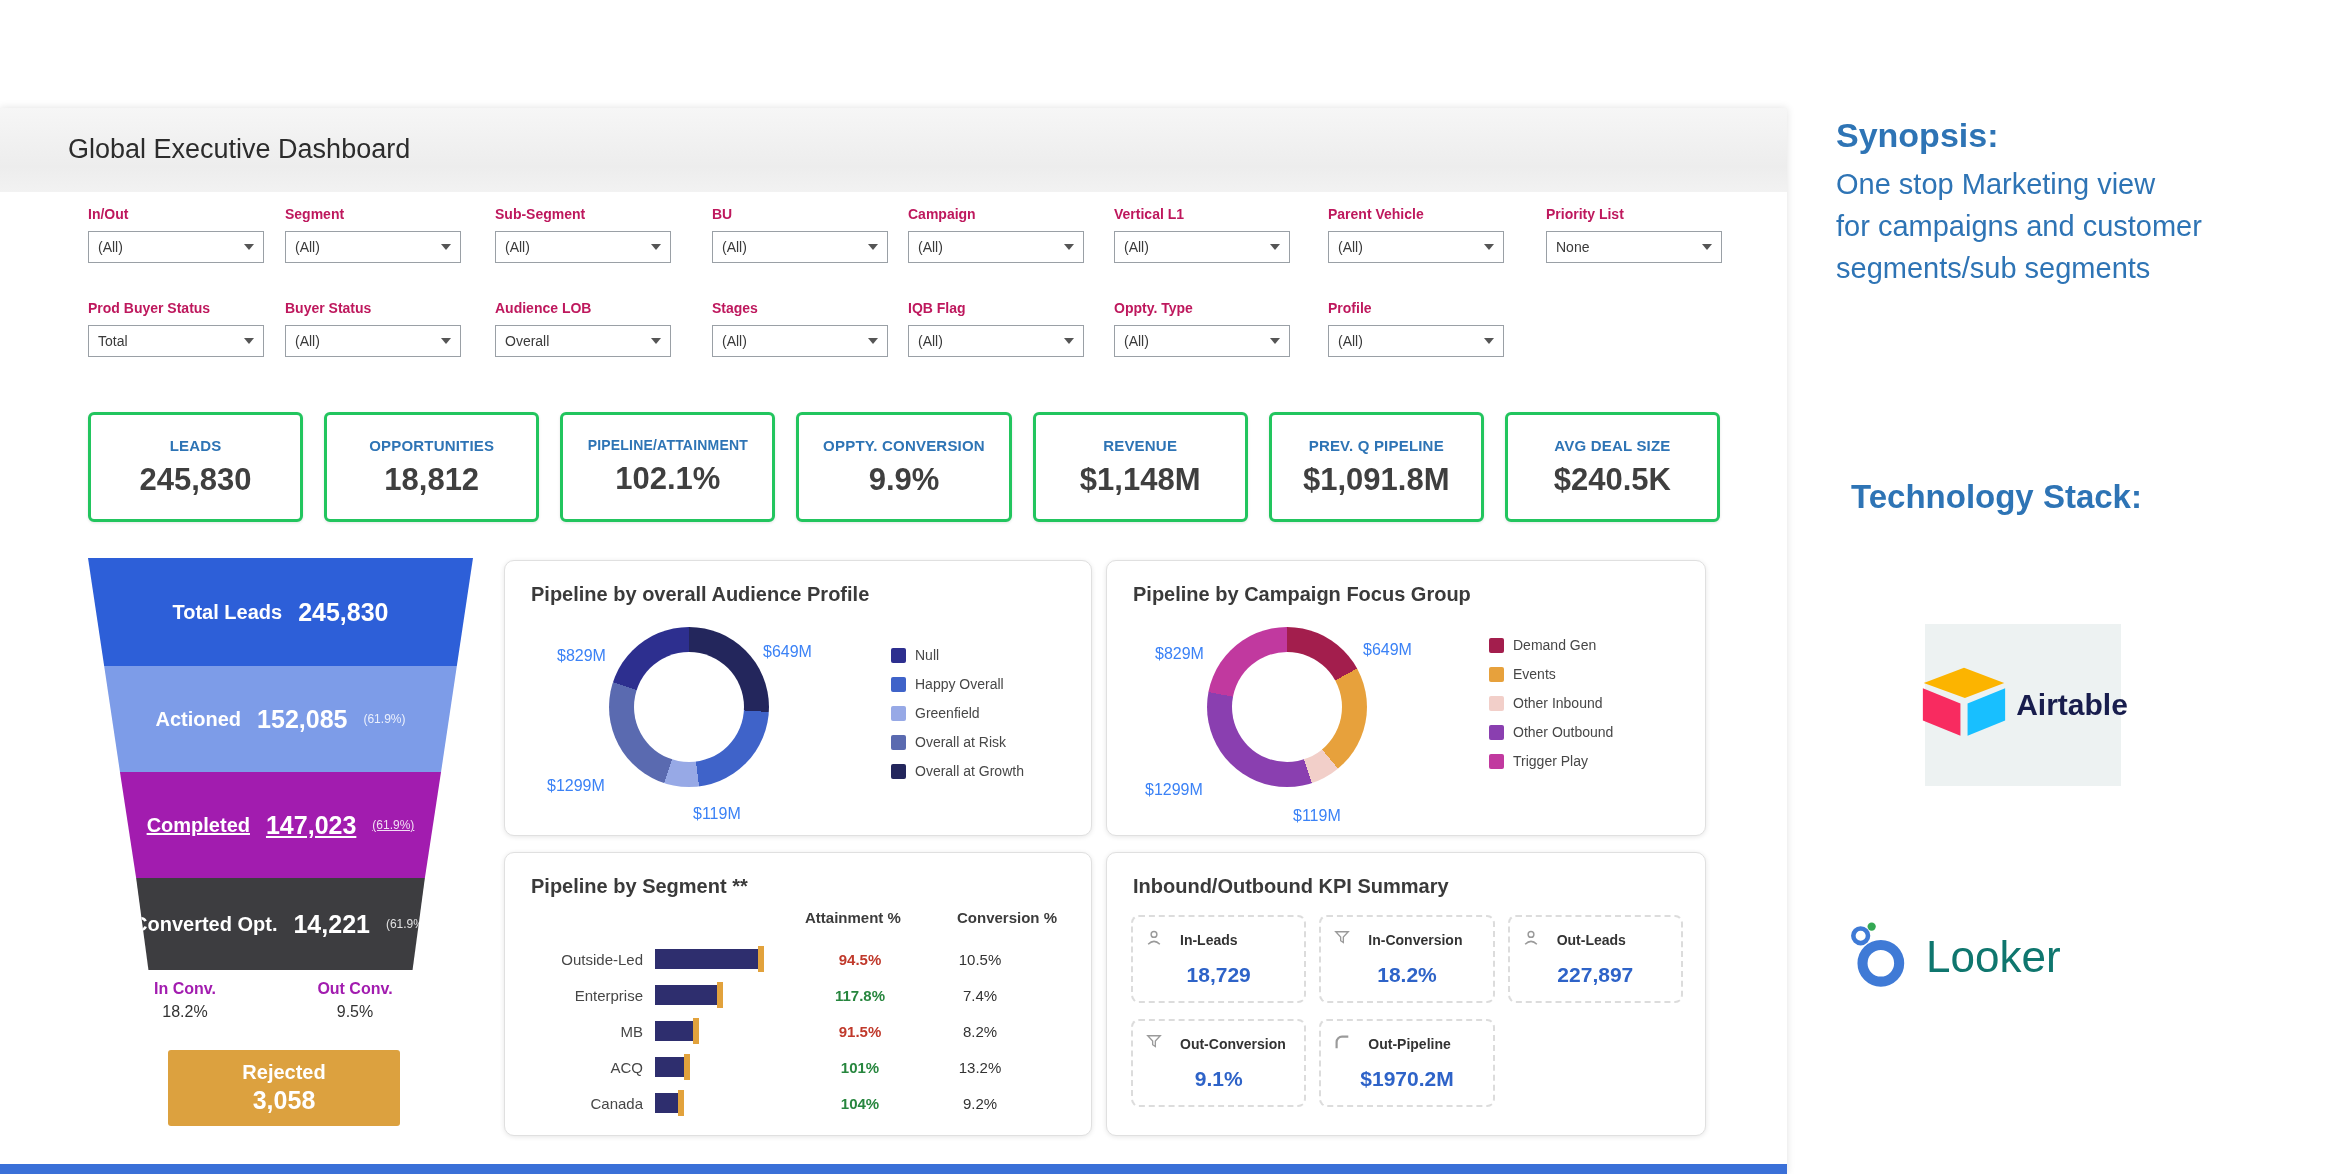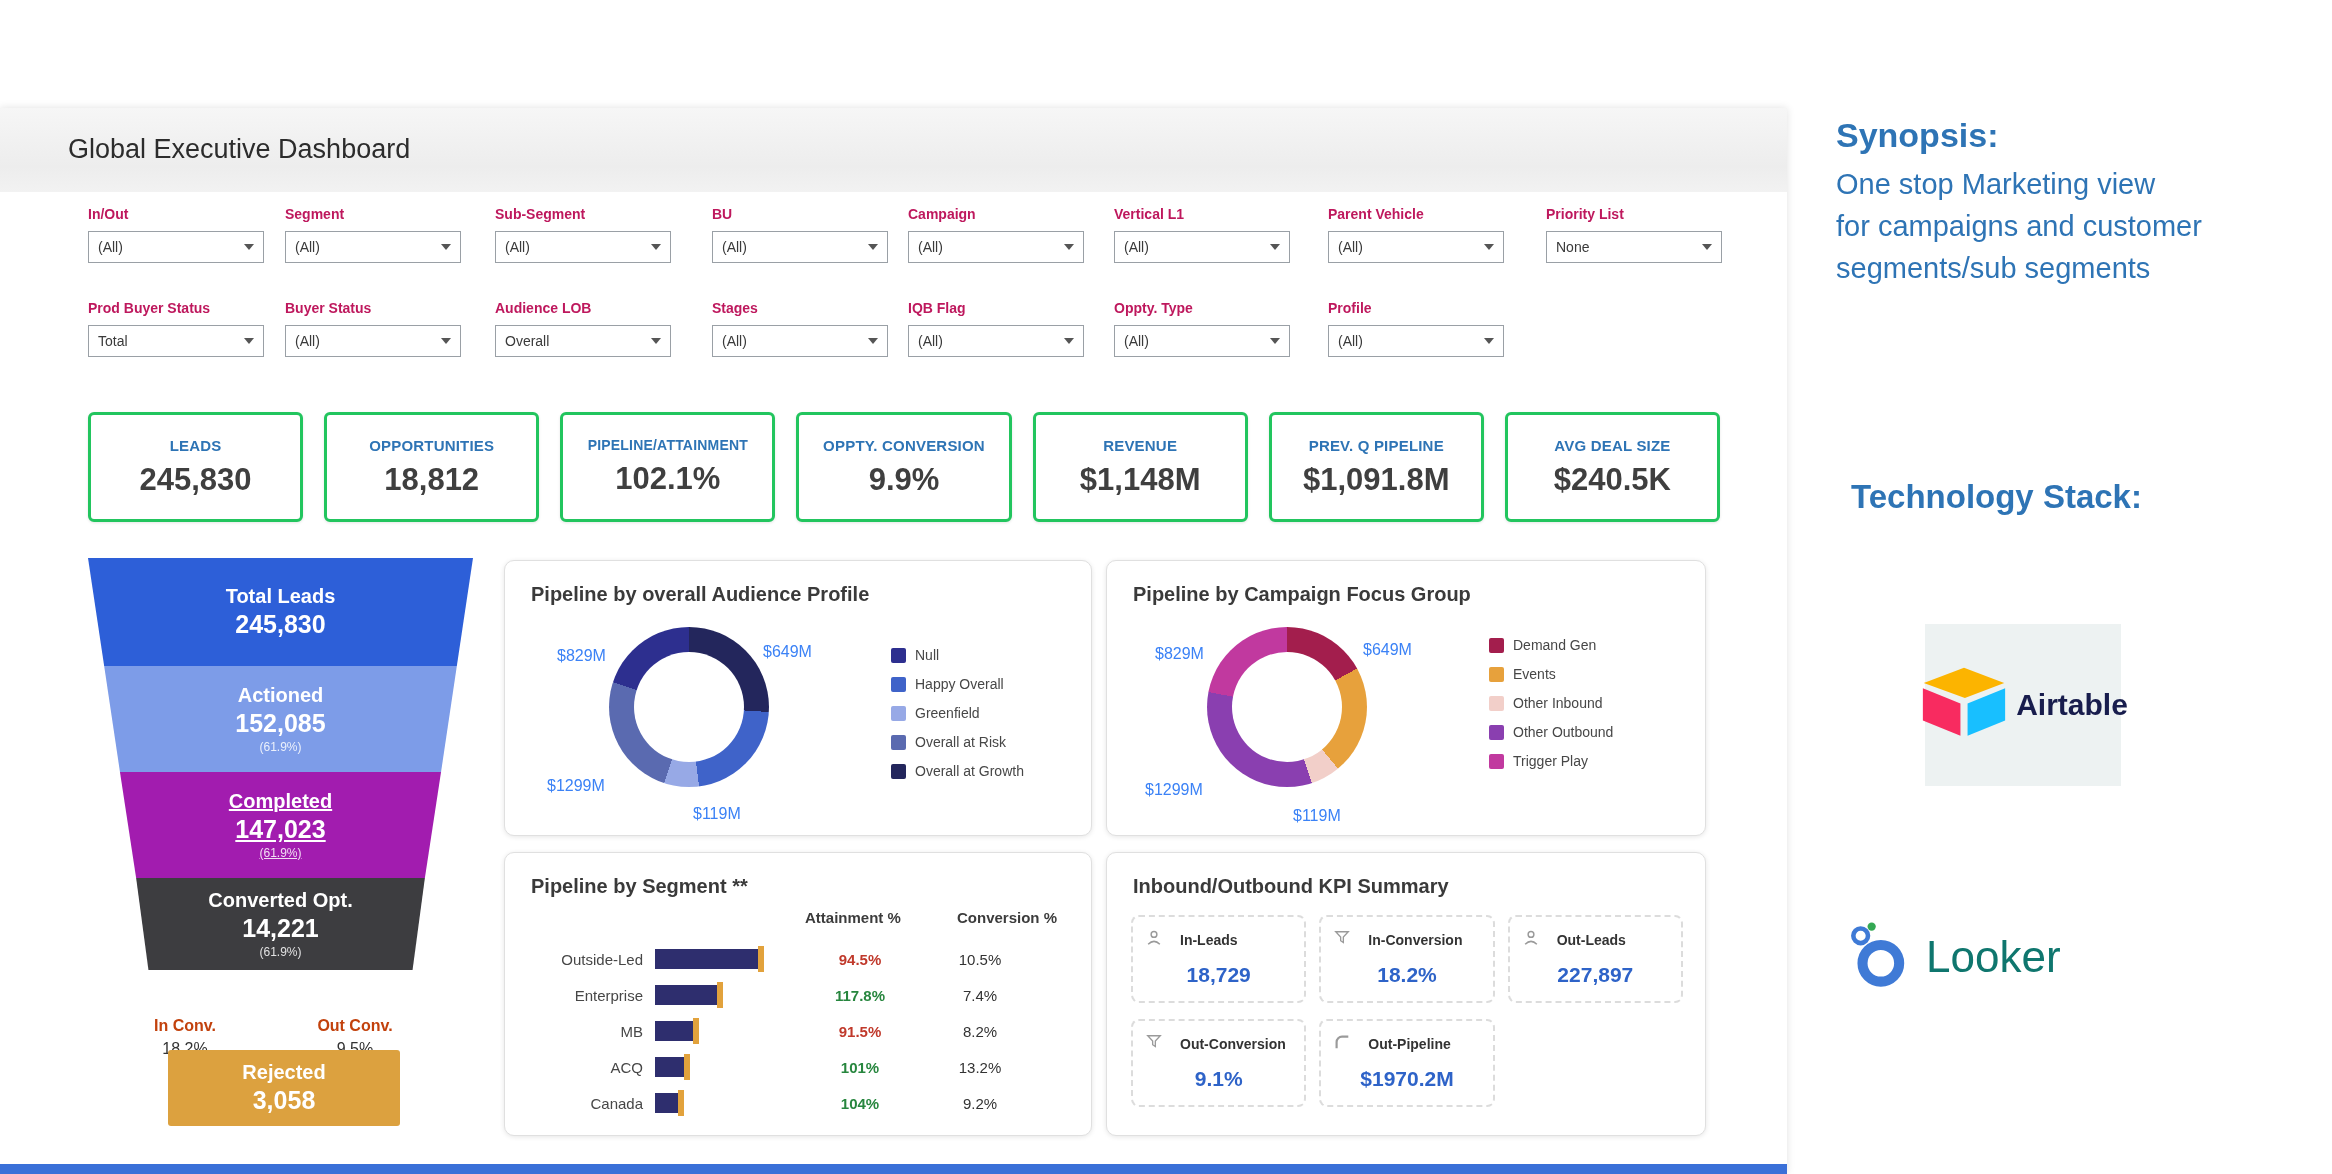--- a/index.html
+++ b/index.html
@@ -13,31 +13,31 @@
   .f-box{height:30px;border:1px solid #9aa0a6;background:#fff;display:flex;align-items:center;justify-content:space-between;padding:0 9px;cursor:pointer;}
   .f-value{font-size:14px;color:#3a3a3a;}
   .caret{width:0;height:0;border-left:5px solid transparent;border-right:5px solid transparent;border-top:6px solid #555;}
   
   .kpi-row{position:absolute;left:88px;top:412px;width:1632px;display:flex;gap:21px;}
   .kpi-card{flex:1;height:104px;background:#fff;border:3px solid #22c55e;border-radius:6px;box-shadow:0 1px 3px rgba(0,0,0,.10);display:flex;flex-direction:column;align-items:center;justify-content:center;gap:8px;}
   .kpi-label{color:#2e74b5;font-size:15px;font-weight:bold;letter-spacing:.2px;white-space:nowrap;}
   .kpi-value{color:#3f3f3f;font-size:31px;font-weight:600;}
   
   .funnel{position:absolute;left:88px;top:558px;width:385px;}
-  .fseg{width:100%;color:#fff;text-align:center;display:flex;flex-direction:column;align-items:center;justify-content:center;gap:2px;}
+  .fseg{width:100%;color:#fff;text-align:center;display:flex;flex-direction:row;align-items:center;justify-content:center;gap:16px;}
   .fseg1{height:108px;clip-path:polygon(0% 0%,100% 0%,95.8% 100%,4.2% 100%);}
   .fseg2{height:106px;clip-path:polygon(4.2% 0%,95.8% 0%,91.7% 100%,8.3% 100%);}
   .fseg3{height:106px;clip-path:polygon(8.3% 0%,91.7% 0%,87.5% 100%,12.5% 100%);}
   .fseg4{height:92px;clip-path:polygon(12.5% 0%,87.5% 0%,84.3% 100%,15.7% 100%);}
   .f-title{font-size:20px;font-weight:bold;}
   .f-val{font-size:25px;font-weight:bold;}
   .f-pct{font-size:12px;opacity:.85;}
   .fstats{position:absolute;left:100px;top:980px;width:340px;display:flex;text-align:center;}
   .fstat{flex:1;}
-  .fstat .lab{color:#c2410c;font-weight:bold;font-size:16px;margin-top:37px;}
+  .fstat .lab{color:#a21caf;font-weight:bold;font-size:16px;}
   .fstat .val{color:#333;font-size:16px;margin-top:5px;}
   .rejected{position:absolute;left:168px;top:1050px;width:232px;height:76px;border-radius:3px;color:#fff;display:flex;flex-direction:column;align-items:center;justify-content:center;gap:2px;}
   .rejected .f-title{font-size:20px;}
   .rejected .f-val{font-size:25px;}
   
   .card{position:absolute;background:#fff;border:1px solid #e0e0e0;border-radius:10px;box-shadow:0 1px 5px rgba(0,0,0,.10);}
   .card-title{position:absolute;left:26px;top:22px;font-size:20px;font-weight:bold;color:#3a3a3a;}
   
   .donut{position:absolute;width:160px;height:160px;border-radius:50%;}
   .hole{position:absolute;inset:25px;background:#fff;border-radius:50%;}

